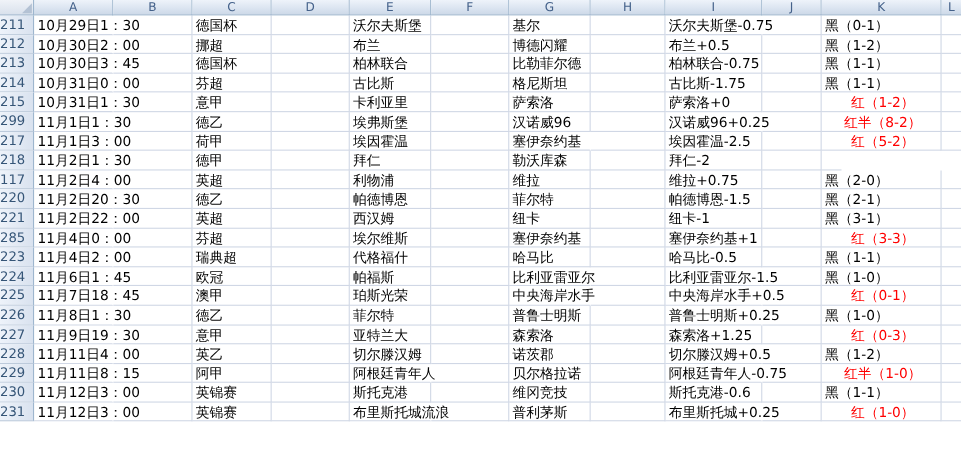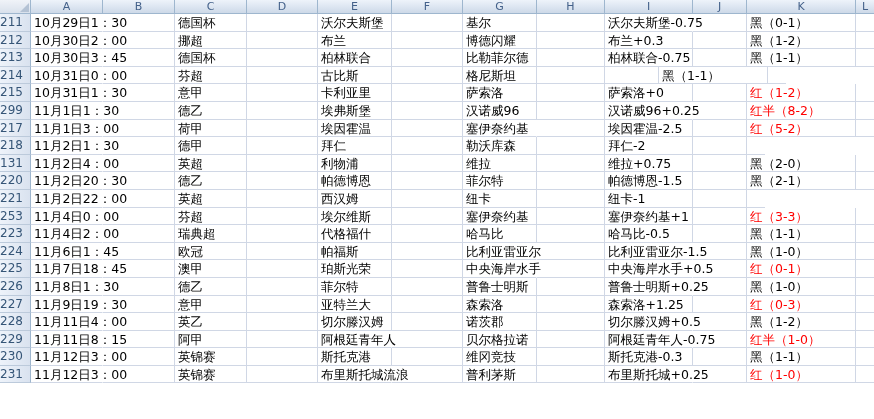--- a/index.html
+++ b/index.html
@@ -47,21 +47,21 @@
     text-align:right;padding-right:8px;user-select:none;
   }
   .cell{
     box-sizing:border-box;flex:none;
     border-right:1px solid var(--grid-line);
     border-bottom:1px solid var(--grid-line);
     line-height:17px;padding-left:3px;
     white-space:nowrap;overflow:visible;position:relative;z-index:1;
   }
   .cell.w-l{border-right:none;}
-  .cell.red{color:var(--red);}
+  .cell.red{color:var(--red);text-align:center;}
   
   .cell.overflowing{border-right-color:transparent;}
 </style>
 </head>
 <body>
 
 <div id="sheet">
 
   <div class="hdr-row">
     <div class="corner w-rh">
@@ -101,21 +101,21 @@
   <div class="row">
     <div class="row-hdr w-rh">212</div>
     <div class="cell w-a spillable overflowing">10月30日2：00</div>
     <div class="cell w-b"></div>
     <div class="cell w-c">挪超</div>
     <div class="cell w-d"></div>
     <div class="cell w-e spillable">布兰</div>
     <div class="cell w-f"></div>
     <div class="cell w-g spillable">博德闪耀</div>
     <div class="cell w-h"></div>
-    <div class="cell w-i spillable">布兰+0.3</div>
+    <div class="cell w-i spillable">布兰+0.5</div>
     <div class="cell w-j"></div>
     <div class="cell w-k">黑（1-2）</div>
     <div class="cell w-l"></div>
   </div>
 
   <div class="row">
     <div class="row-hdr w-rh">213</div>
     <div class="cell w-a spillable overflowing">10月30日3：45</div>
     <div class="cell w-b"></div>
     <div class="cell w-c">德国杯</div>
@@ -133,20 +133,21 @@
   <div class="row">
     <div class="row-hdr w-rh">214</div>
     <div class="cell w-a spillable overflowing">10月31日0：00</div>
     <div class="cell w-b"></div>
     <div class="cell w-c">芬超</div>
     <div class="cell w-d"></div>
     <div class="cell w-e spillable">古比斯</div>
     <div class="cell w-f"></div>
     <div class="cell w-g spillable">格尼斯坦</div>
     <div class="cell w-h"></div>
+    <div class="cell w-i spillable">古比斯-1.75</div>
     <div class="cell w-j"></div>
     <div class="cell w-k">黑（1-1）</div>
     <div class="cell w-l"></div>
   </div>
 
   <div class="row">
     <div class="row-hdr w-rh">215</div>
     <div class="cell w-a spillable overflowing">10月31日1：30</div>
     <div class="cell w-b"></div>
     <div class="cell w-c">意甲</div>
@@ -202,21 +203,21 @@
     <div class="cell w-e spillable">拜仁</div>
     <div class="cell w-f"></div>
     <div class="cell w-g spillable">勒沃库森</div>
     <div class="cell w-h"></div>
     <div class="cell w-i spillable">拜仁-2</div>
     <div class="cell w-j"></div>
     <div class="cell w-l"></div>
   </div>
 
   <div class="row">
-    <div class="row-hdr w-rh">131</div>
+    <div class="row-hdr w-rh">117</div>
     <div class="cell w-a spillable overflowing">11月2日4：00</div>
     <div class="cell w-b"></div>
     <div class="cell w-c">英超</div>
     <div class="cell w-d"></div>
     <div class="cell w-e spillable">利物浦</div>
     <div class="cell w-f"></div>
     <div class="cell w-g spillable">维拉</div>
     <div class="cell w-h"></div>
     <div class="cell w-i spillable">维拉+0.75</div>
     <div class="cell w-j"></div>
@@ -245,25 +246,26 @@
     <div class="cell w-a spillable overflowing">11月2日22：00</div>
     <div class="cell w-b"></div>
     <div class="cell w-c">英超</div>
     <div class="cell w-d"></div>
     <div class="cell w-e spillable">西汉姆</div>
     <div class="cell w-f"></div>
     <div class="cell w-g spillable">纽卡</div>
     <div class="cell w-h"></div>
     <div class="cell w-i spillable">纽卡-1</div>
     <div class="cell w-j"></div>
-    <div class="cell w-l"></div>
-  </div>
-
-  <div class="row">
-    <div class="row-hdr w-rh">253</div>
+    <div class="cell w-k">黑（3-1）</div>
+    <div class="cell w-l"></div>
+  </div>
+
+  <div class="row">
+    <div class="row-hdr w-rh">285</div>
     <div class="cell w-a spillable overflowing">11月4日0：00</div>
     <div class="cell w-b"></div>
     <div class="cell w-c">芬超</div>
     <div class="cell w-d"></div>
     <div class="cell w-e spillable">埃尔维斯</div>
     <div class="cell w-f"></div>
     <div class="cell w-g spillable">塞伊奈约基</div>
     <div class="cell w-h"></div>
     <div class="cell w-i spillable">塞伊奈约基+1</div>
     <div class="cell w-j"></div>
@@ -386,21 +388,21 @@
   <div class="row">
     <div class="row-hdr w-rh">230</div>
     <div class="cell w-a spillable overflowing">11月12日3：00</div>
     <div class="cell w-b"></div>
     <div class="cell w-c">英锦赛</div>
     <div class="cell w-d"></div>
     <div class="cell w-e spillable">斯托克港</div>
     <div class="cell w-f"></div>
     <div class="cell w-g spillable">维冈竞技</div>
     <div class="cell w-h"></div>
-    <div class="cell w-i spillable">斯托克港-0.3</div>
+    <div class="cell w-i spillable">斯托克港-0.6</div>
     <div class="cell w-j"></div>
     <div class="cell w-k">黑（1-1）</div>
     <div class="cell w-l"></div>
   </div>
 
   <div class="row">
     <div class="row-hdr w-rh">231</div>
     <div class="cell w-a spillable overflowing">11月12日3：00</div>
     <div class="cell w-b"></div>
     <div class="cell w-c">英锦赛</div>

